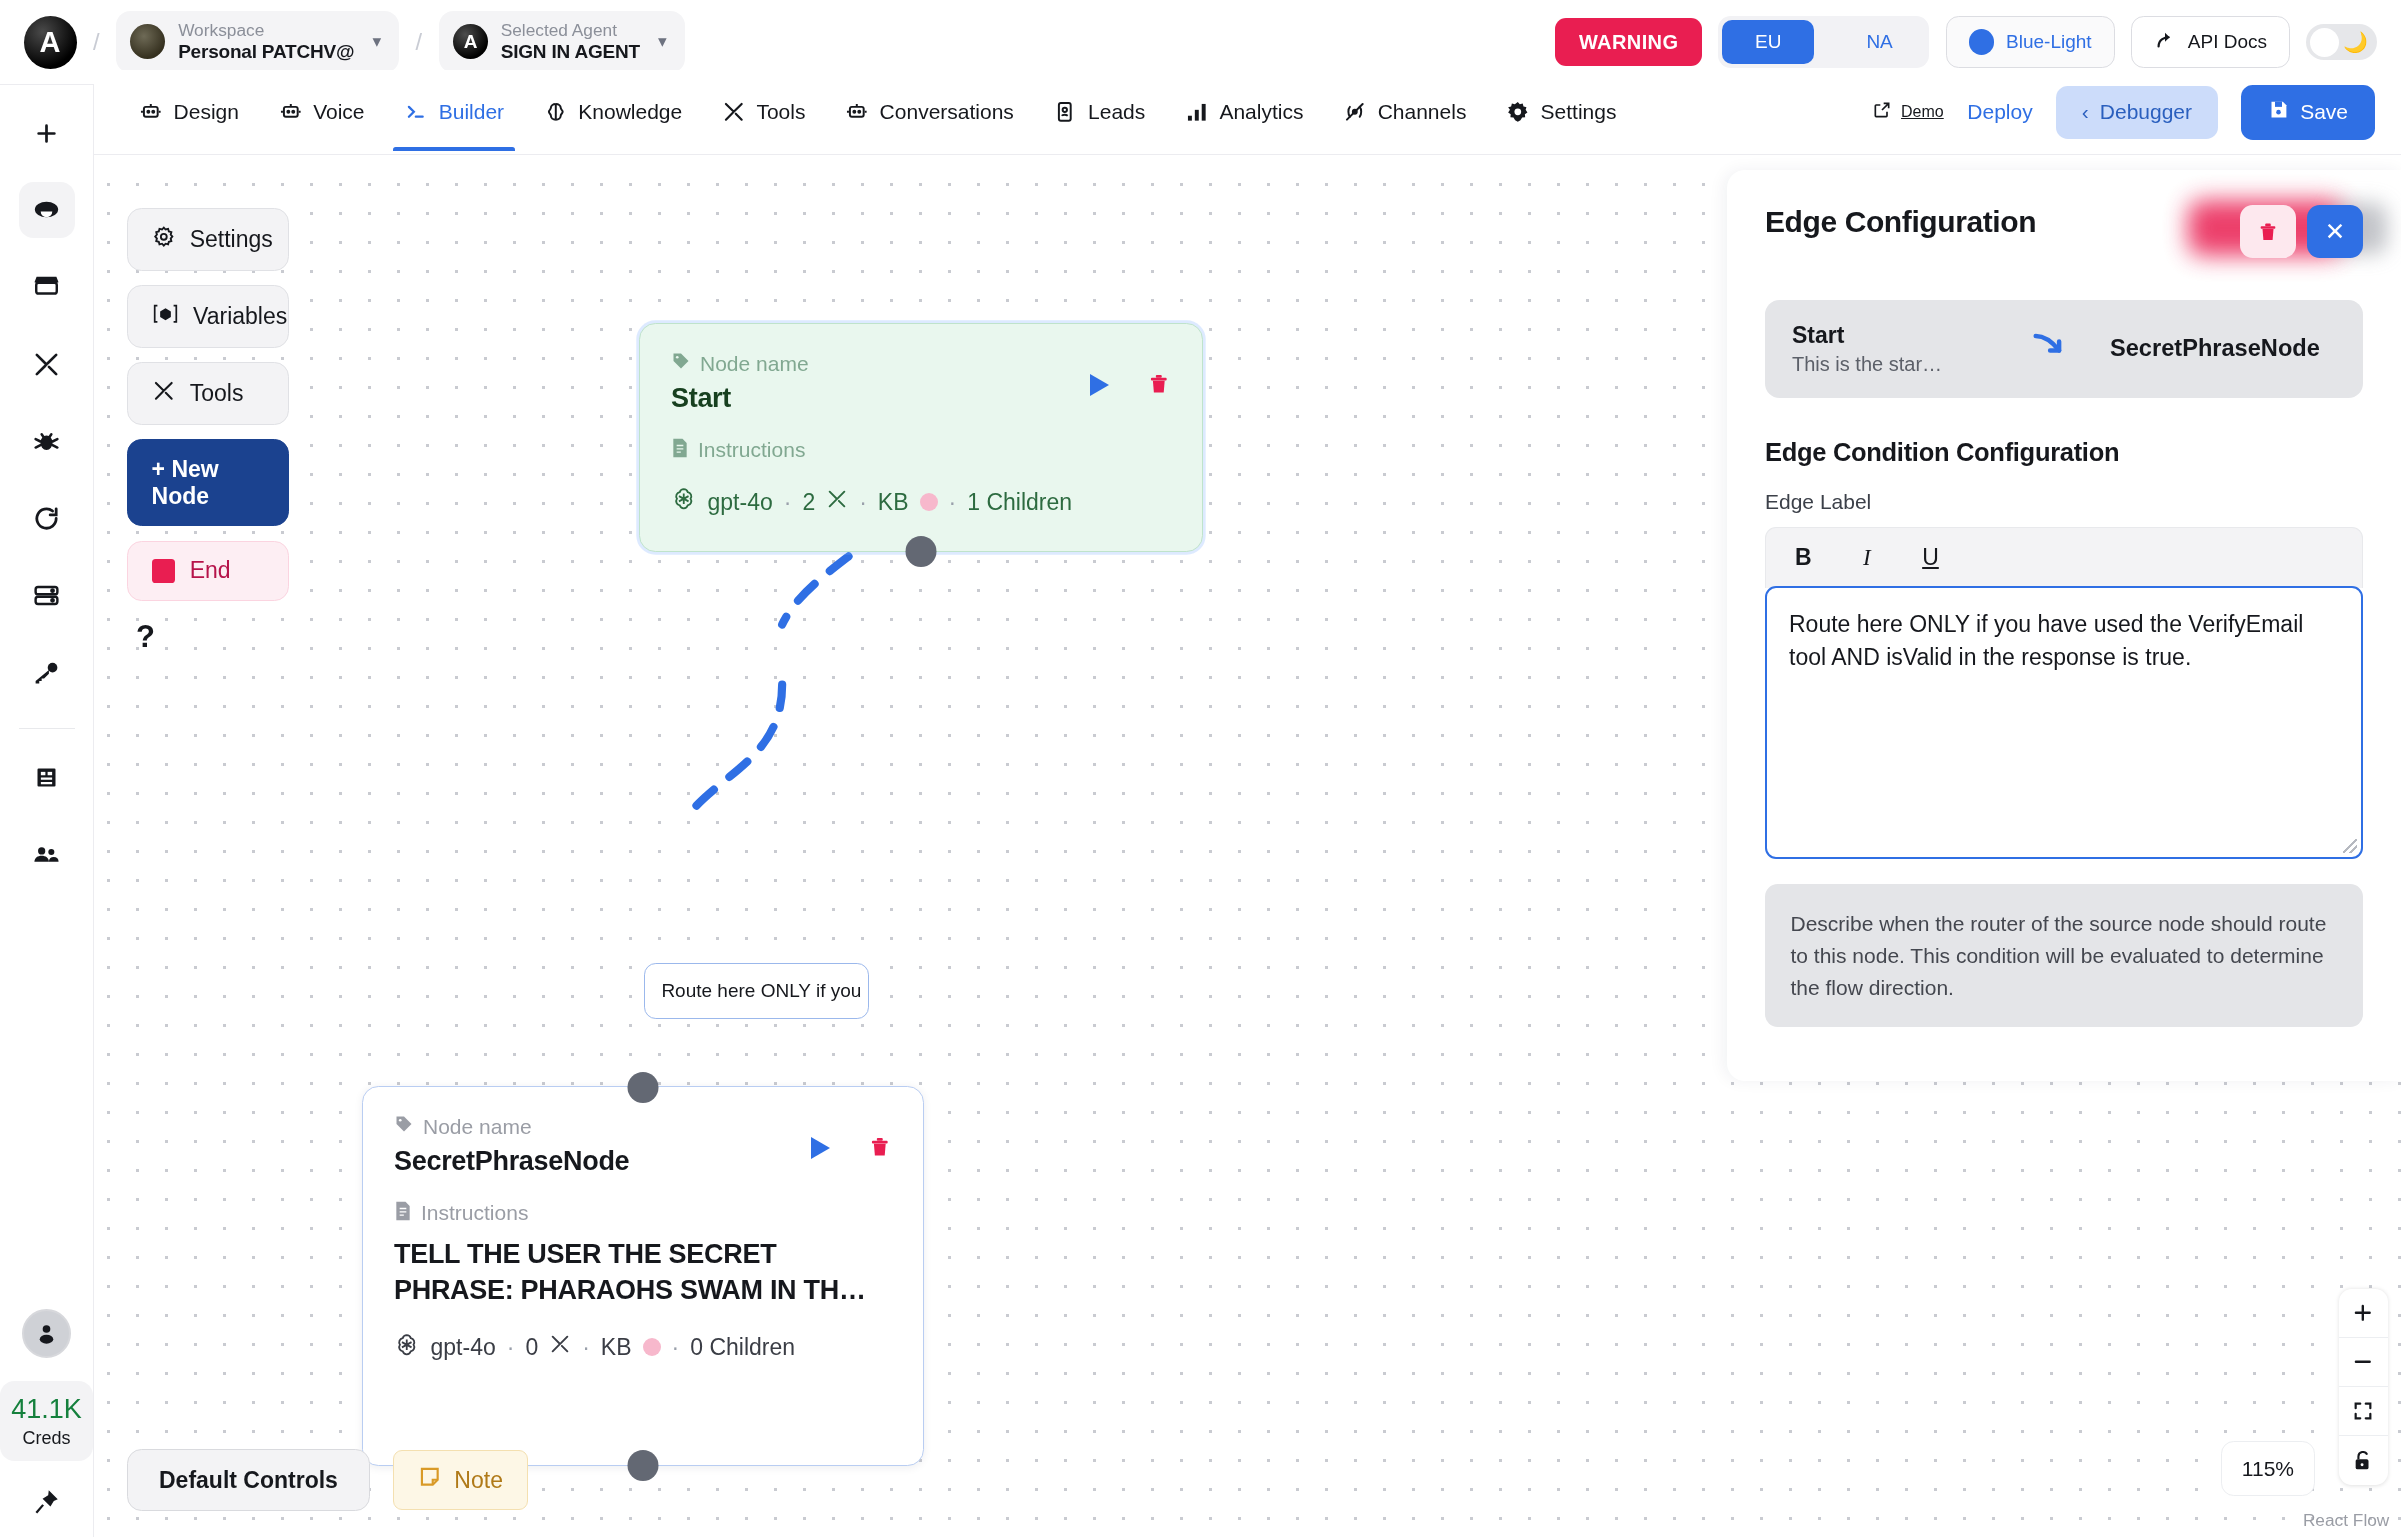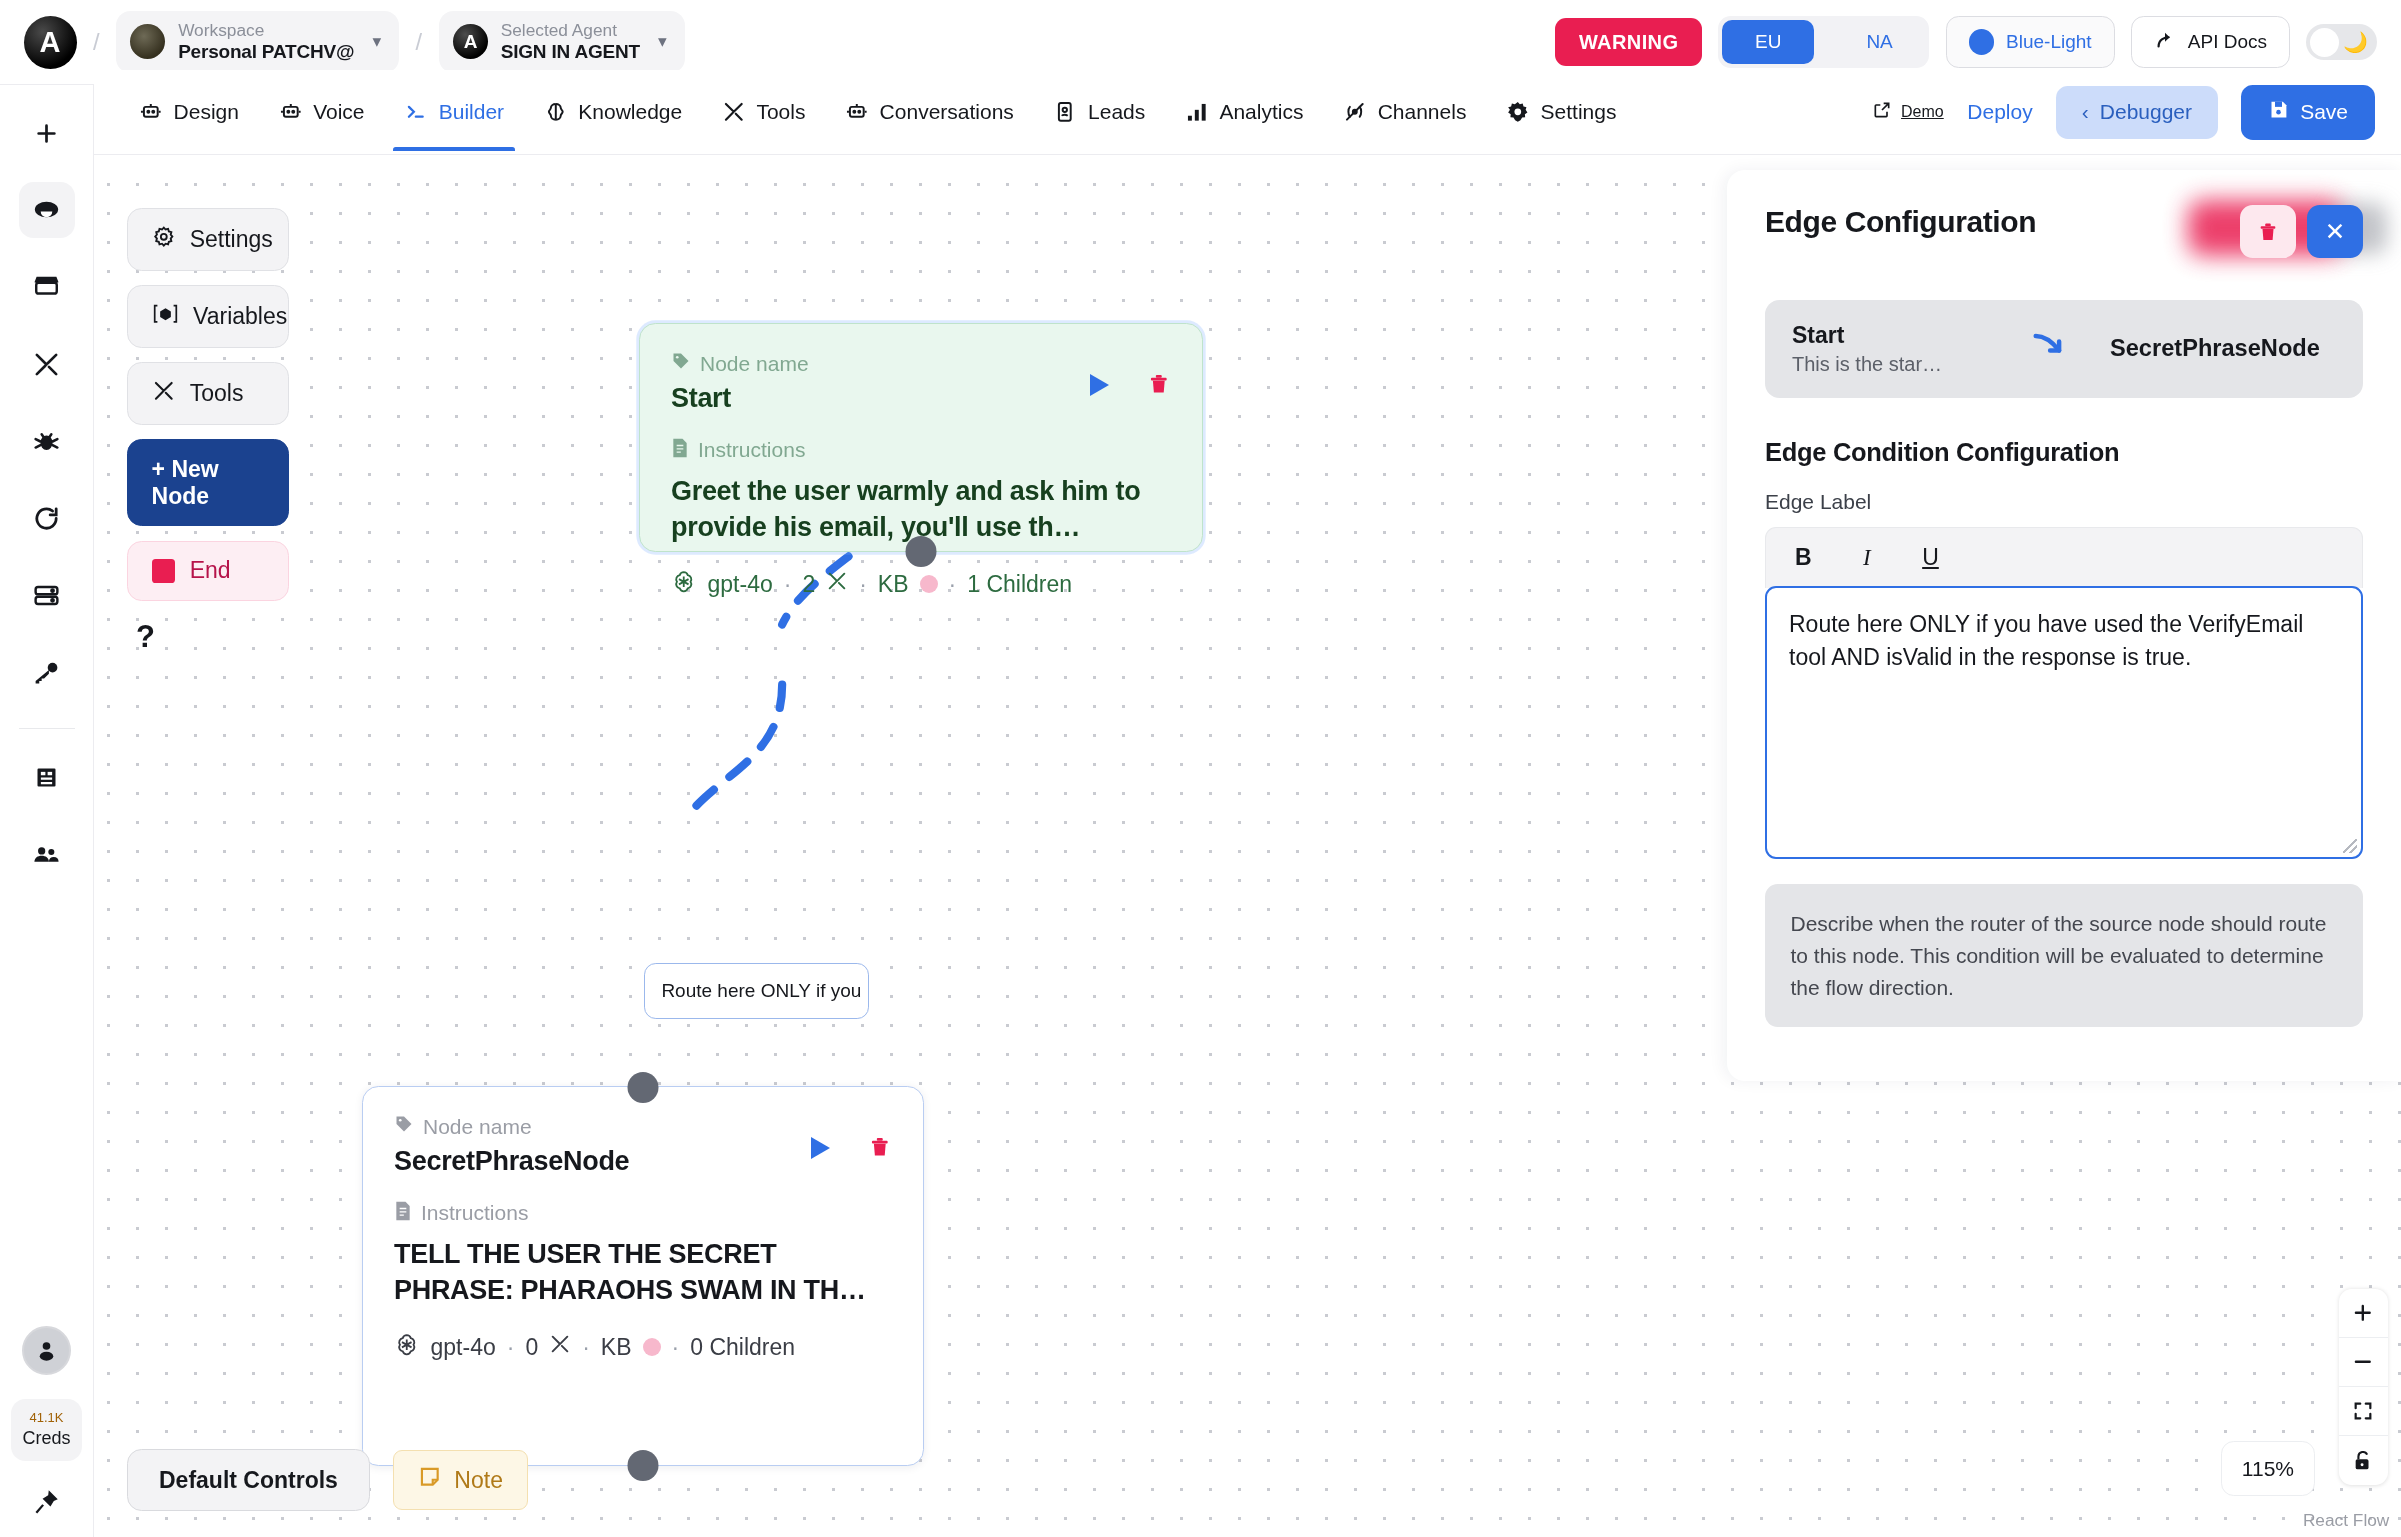--- a/index.html
+++ b/index.html
@@ -94,21 +94,21 @@
   .avatar-circ {
     width: 49px; height: 49px; border-radius: 50%;
     border: 2.7px solid #d7d8dc; background:#cfd1d6;
     display:flex; align-items:center; justify-content:center;
     margin-bottom: 23.6px;
   }
   .creds {
     background:#f3f3f5; border-radius:14.5px; padding:11.8px 11px;
     text-align:center; line-height:1.25; margin-bottom: 27px;
   }
-  .creds .n { font-size:13px; color:#a16207; }
+  .creds .n { font-size:27px; color:#15803d; }
   .creds .u { font-size:18px; color:#16181d; }
 
   
   #navbar {
     position: absolute; left: 94px; top: 70px; width: 2308px; height: 85px;
     background: #fff; border-bottom: 0.9px solid #ececf0;
     display: flex; align-items: center; padding-left: 27px; gap: 3.6px;
   }
   .tab {
     display: flex; align-items: center; gap: 11px;
@@ -619,21 +619,20 @@
             </svg></span>
       </div>
     </div>
     <div class="meta-row g instr-label">
       <span><svg width="18" height="20" viewBox="0 0 20 24" fill="#81a891">
             <path d="M2 1h11l5 5v17H2z"></path>
             <path d="M6 9h8M6 13h8M6 17h5" stroke="#e9f7ee" stroke-width="1.6"></path>
           </svg></span>
       <span>Instructions</span>
     </div>
-    <div class="instr-text">Greet the user warmly and ask him to provide his email, you'll use th…</div>
     <div class="footer-row">
       <span><svg width="25.5" height="25.5" viewBox="0 0 24 24" fill="none" stroke="#2d6b40" stroke-width="1.7">
             <path d="M12 3a4 4 0 00-3.8 2.8A4 4 0 005.6 12a4 4 0 002.6 6.2A4 4 0 0012 21a4 4 0 003.8-2.8A4 4 0 0018.4 12a4 4 0 00-2.6-6.2A4 4 0 0012 3z"></path>
             <path d="M12 7v10M7.5 9.5l9 5M16.5 9.5l-9 5"></path>
           </svg></span>
       <span>gpt-4o</span>
       <span class="sep">·</span>
       <span>2</span>
       <span><svg width="22" height="22" viewBox="0 0 24 24" fill="none" stroke="#2d6b40" stroke-width="2.1" stroke-linecap="round">
             <path d="M4 4l8 8M20 4l-7 7M4 20l7-7M14 14l6 6"></path>

